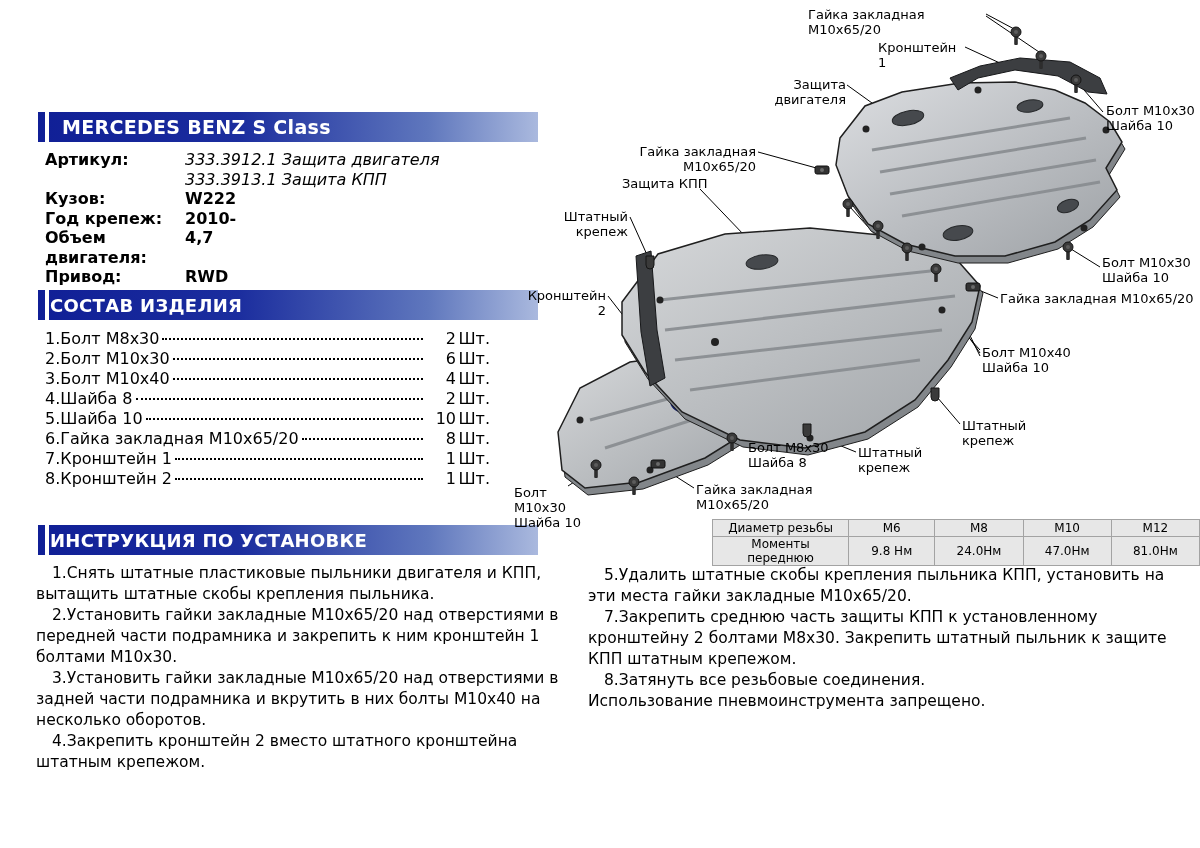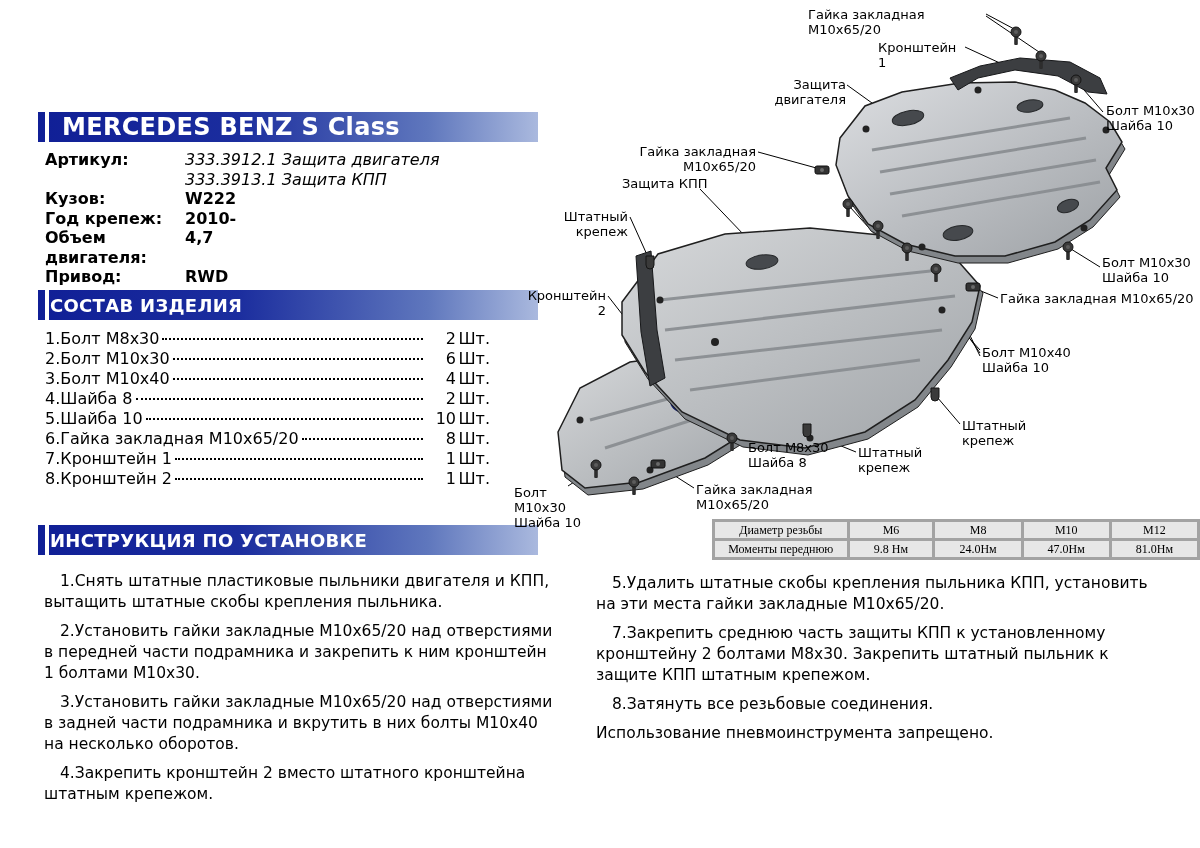--- a/index.html
+++ b/index.html
@@ -5,21 +5,21 @@
   html,body{margin:0;padding:0;background:#fff;}
   .page{position:relative;width:1200px;height:848px;background:#ffffff;overflow:hidden;
         font-family:"DejaVu Sans","Liberation Sans",sans-serif;color:#000;}
 
   
   .bar{position:absolute;left:38px;width:500px;height:30px;display:flex;align-items:center;
        background:linear-gradient(90deg,#101f96 0%,#1b2d9e 40%,#5f77bd 78%,#aab9de 100%);}
   .bar::before{content:"";position:absolute;left:7px;top:0;bottom:0;width:4px;background:#fff;}
   .bar-text{color:#fff;font-weight:bold;padding-left:24px;letter-spacing:.3px;}
   #bar-title{top:112px;}
-  #bar-title .bar-text{font-size:24px;}
+  #bar-title .bar-text{font-size:19px;}
   #bar-parts{top:290px;}
   #bar-instr{top:525px;}
   #bar-parts .bar-text,#bar-instr .bar-text{font-size:18px;padding-left:12px;}
 
   
   .specs{position:absolute;left:45px;top:150px;width:492px;font-size:16px;}
   .spec-row{display:flex;line-height:19.5px;}
   .spec-label{width:140px;font-weight:bold;flex:none;}
   .spec-value{font-weight:bold;}
   .spec-value.reg{font-weight:normal;font-style:italic;}
@@ -27,28 +27,28 @@
   
   .parts{position:absolute;left:45px;top:329px;width:445px;font-size:16px;}
   .part-row{display:flex;align-items:baseline;line-height:20px;}
   .part-name{white-space:nowrap;flex:none;}
   .dots{flex:1;border-bottom:2px dotted #000;margin:0 3px;transform:translateY(-4px);}
   .part-qty{width:30px;text-align:right;flex:none;}
   .part-unit{width:34px;text-align:right;flex:none;}
 
   
   .instr{font-size:15.5px;line-height:21px;}
-  .instr p{margin:8px;text-indent:16px;}
+  .instr p{margin:0;text-indent:16px;}
   .instr p.ni{text-indent:0;}
   .instr-left{position:absolute;left:36px;top:563px;width:528px;}
   .instr-right{position:absolute;left:588px;top:565px;width:582px;}
 
   
   .torque{position:absolute;left:712px;top:519px;border-collapse:collapse;font-size:12px;z-index:5;}
-  .torque td{border:3px solid #a3a3a3;background:#e7e7e7;text-align:center;height:16px;padding:0 4px;font-family:Liberation Serif, serif;}
+  .torque td{border:1px solid #a3a3a3;background:#e7e7e7;text-align:center;height:16px;padding:0 4px;}
   .torque td.c0{width:132px;}
   .torque td.cv{width:82px;}
 
   
   .diagram{position:absolute;left:510px;top:0;width:690px;height:562px;}
   .diagram svg{position:absolute;left:0;top:0;}
   .dlabel{position:absolute;font-size:13px;line-height:15px;white-space:pre-line;color:#000;}
   .dlabel.ra{text-align:right;}
 </style>
 </head>

